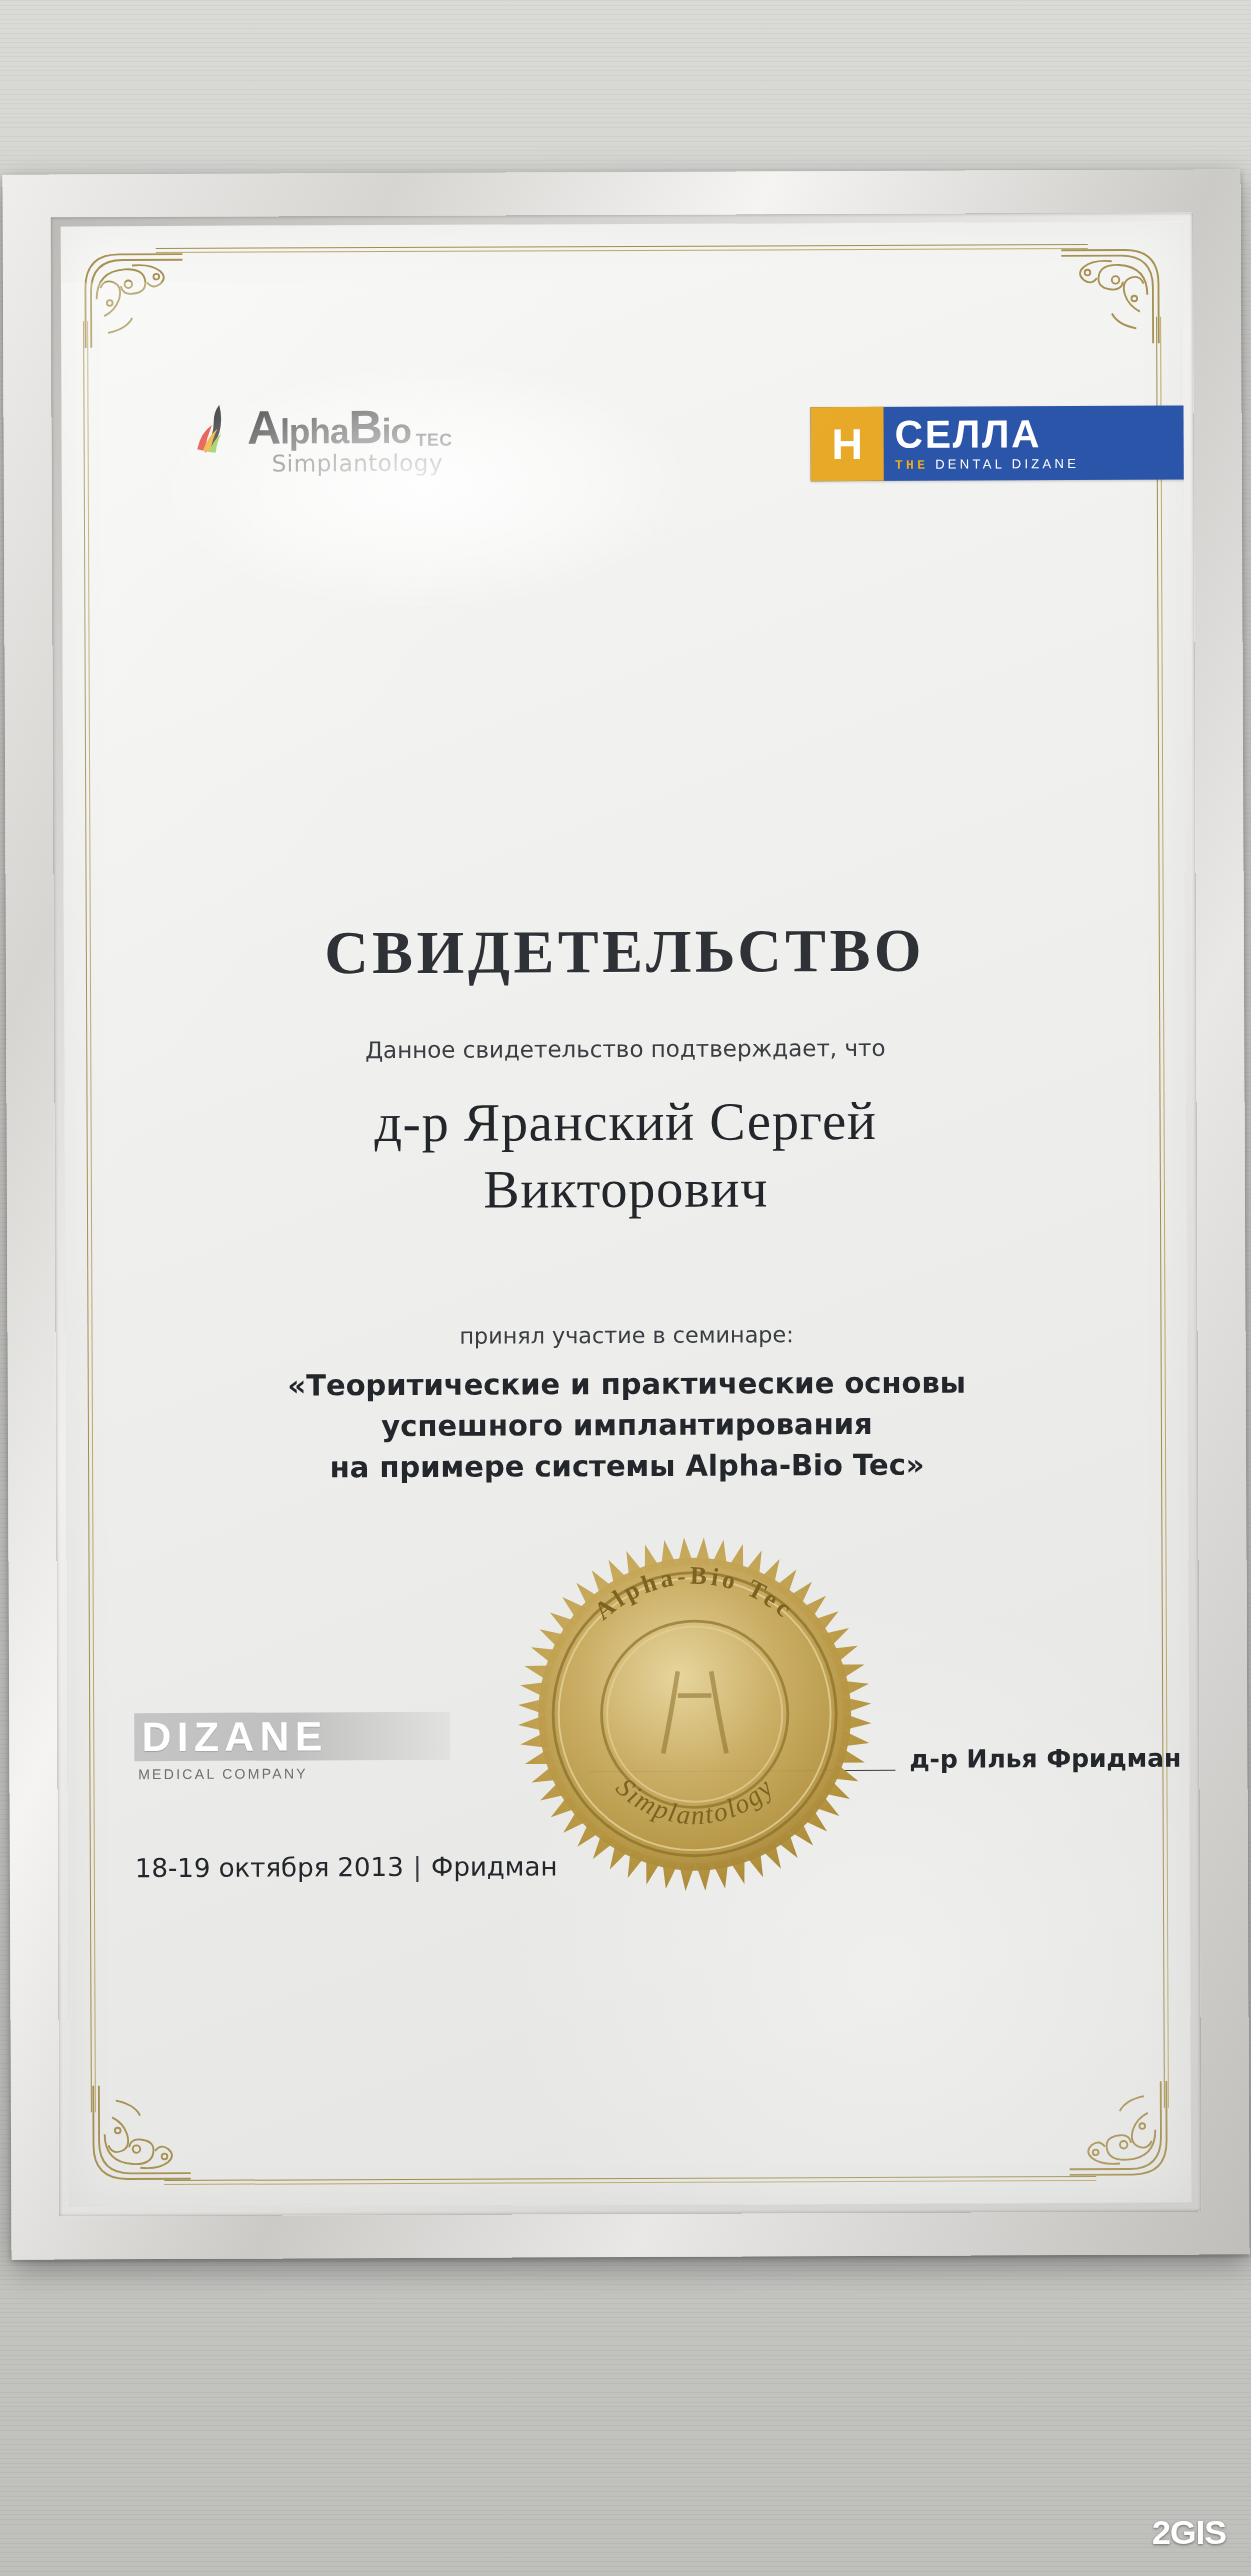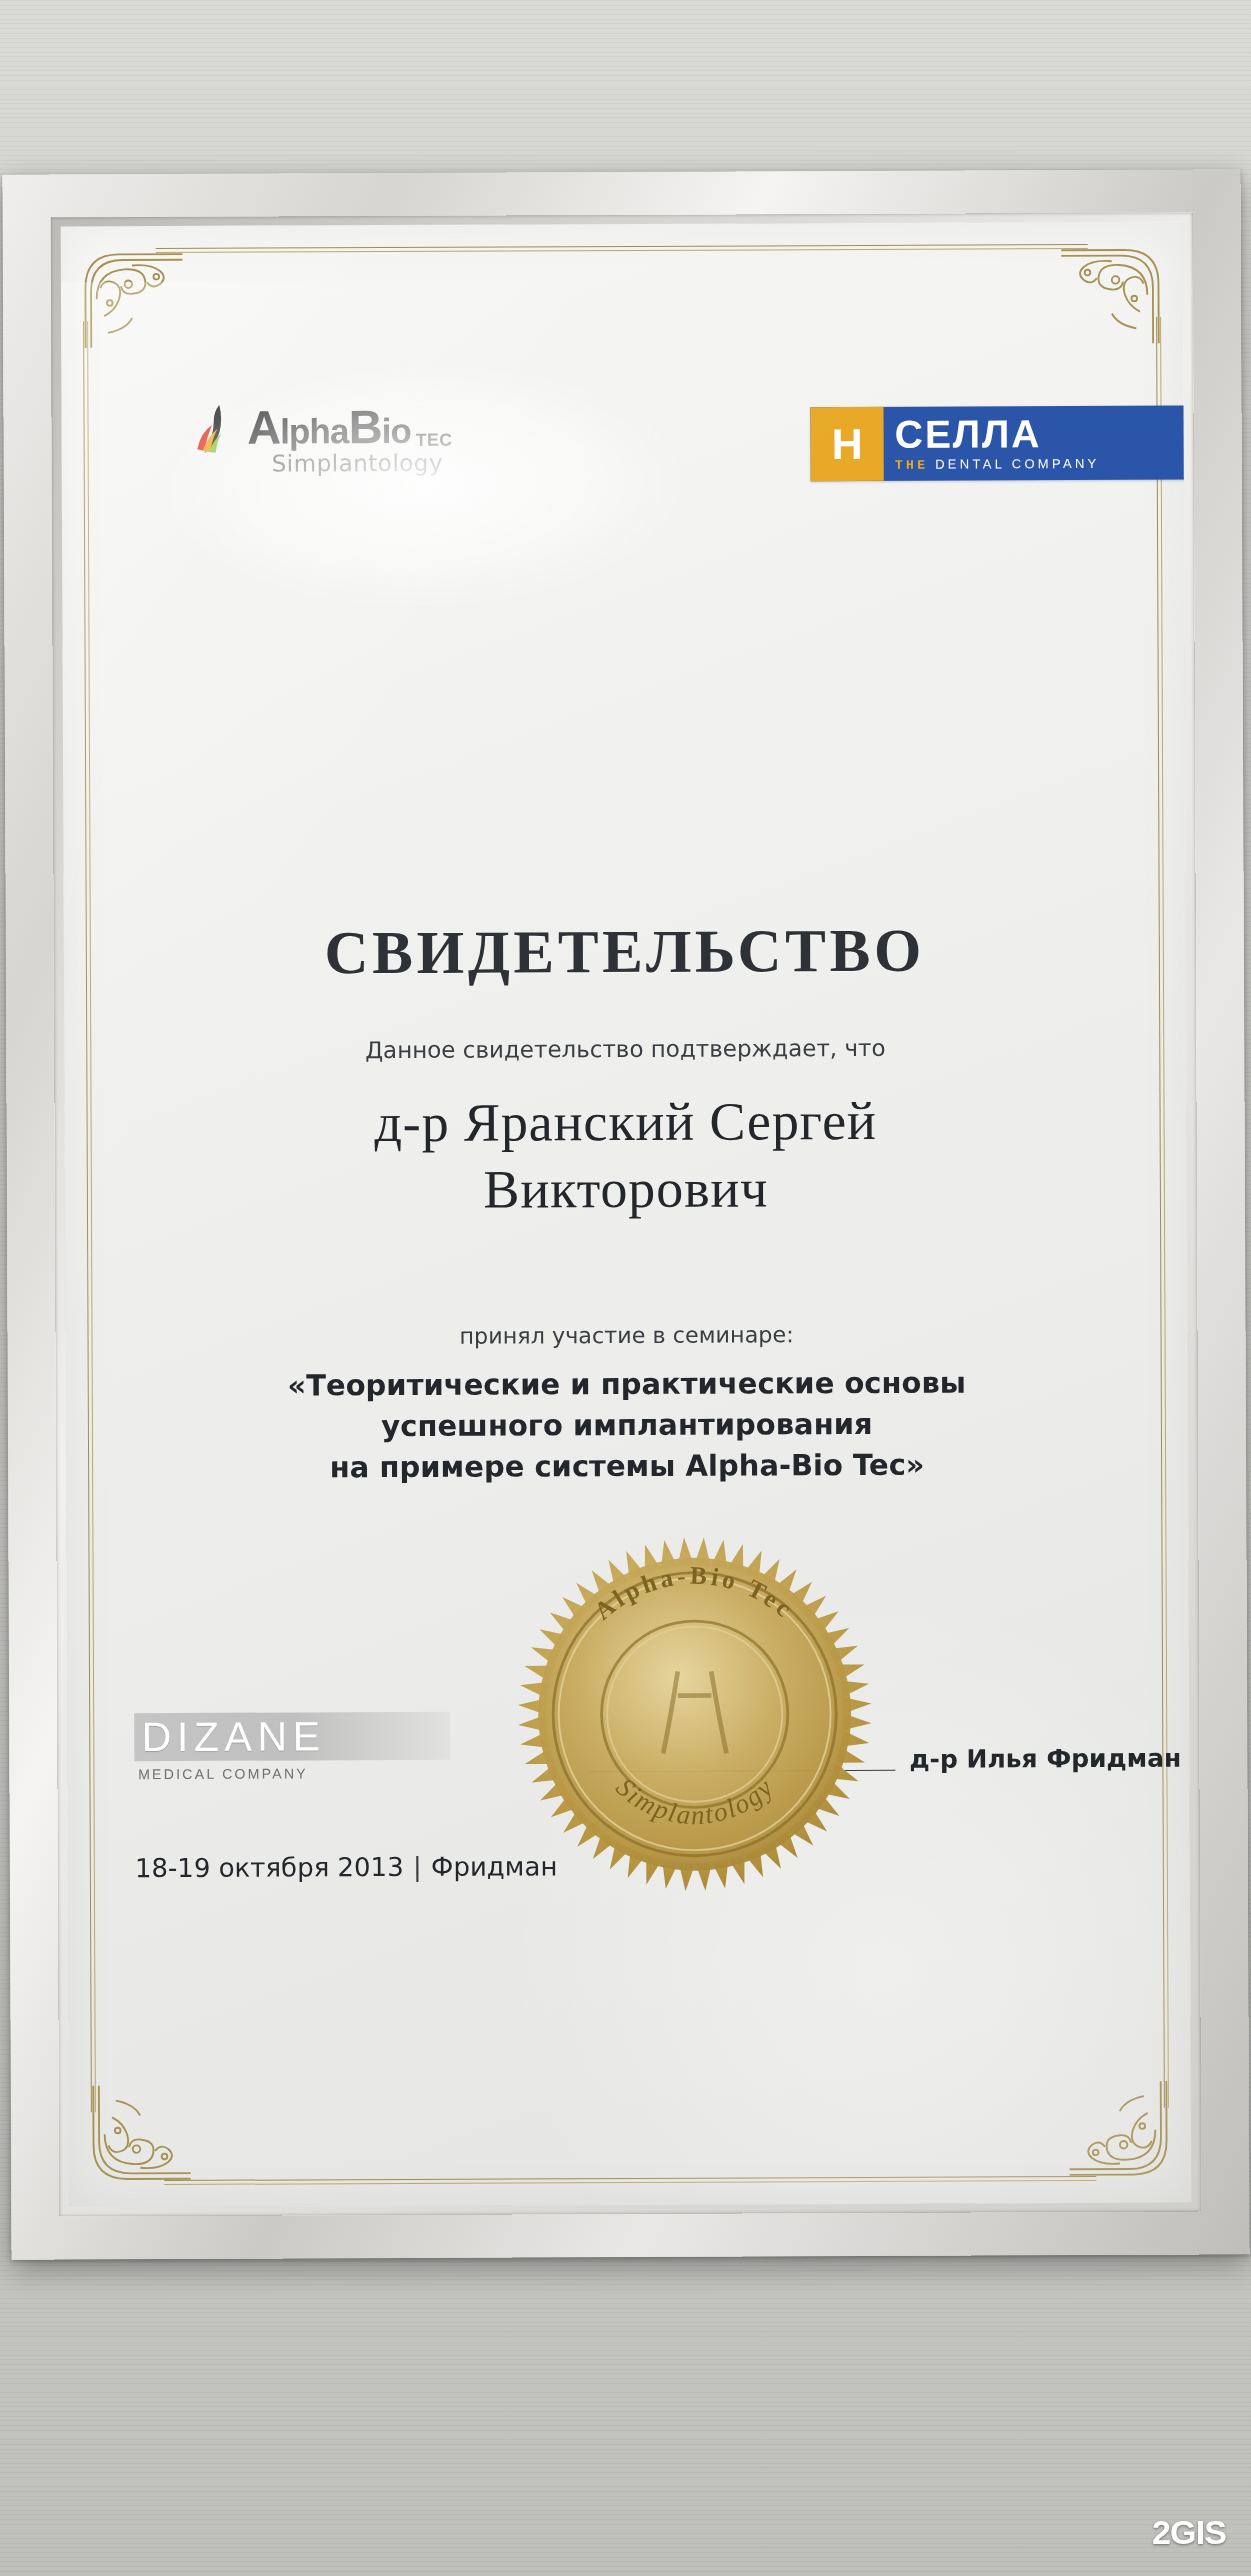--- a/index.html
+++ b/index.html
@@ -305,21 +305,21 @@
     background: linear-gradient(to right, rgba(190,190,190,0.85), rgba(168,168,168,0.65), rgba(150,150,150,0.1));
     display: flex;
     align-items: center;
     padding-left: 7.4px;
   }
   #dz-text {
     font-size: 41px;
     letter-spacing: 5.6px;
     color: #ffffff;
     font-family: "Liberation Sans", sans-serif;
-    font-weight: 400;
+    font-weight: 700;
     text-shadow: 0 0.9px 0.9px rgba(0,0,0,0.18);
   }
   #dz-sub {
     font-size: 14px;
     letter-spacing: 2.3px;
     color: #6f6f6f;
     margin-top: 4.7px;
     margin-left: 3.7px;
   }
 
@@ -450,21 +450,21 @@
         <div id="ab-text"><span>A</span><span class="low">lpha</span><span>B</span><span class="low">io</span></div>
         <div id="ab-tec">TEC</div>
       </div>
       <div id="ab-sub">Simplantology</div>
     </div>
 
     <div id="logo-sella">
       <div id="sella-badge">H</div>
       <div id="sella-right">
         <div id="sella-main">СЕЛЛА</div>
-        <div id="sella-sub"><span class="the">THE</span> <span>DENTAL COMPANY</span></div>
+        <div id="sella-sub"><span class="the">THE</span> <span>DENTAL DIZANE</span></div>
       </div>
     </div>
 
     <div id="glare-2"></div>
     <div id="glare-1"></div>
     <div id="glare-3"></div>
 
     <div id="cert-title">СВИДЕТЕЛЬСТВО</div>
     <div id="cert-subtitle">Данное свидетельство подтверждает, что</div>
     <div id="recipient">

